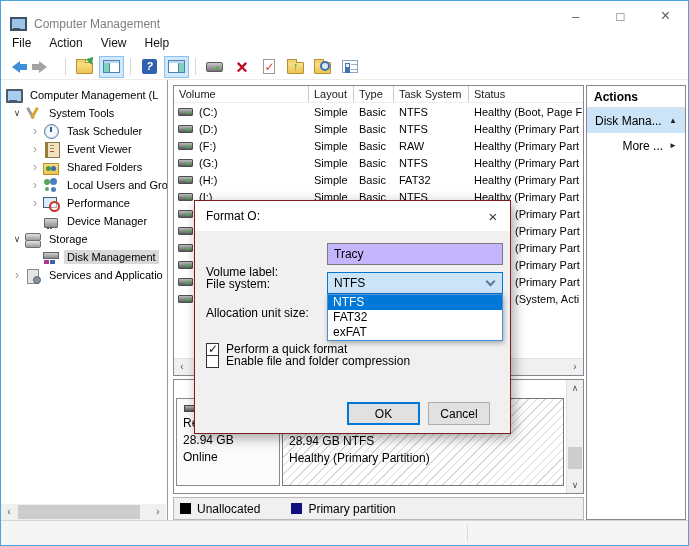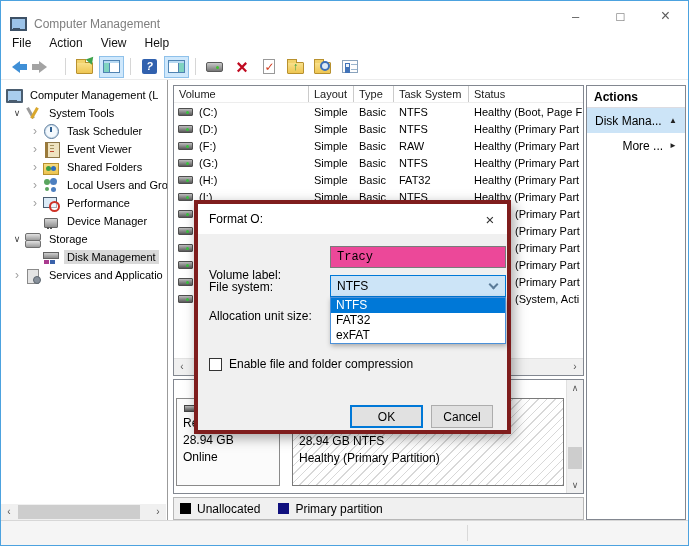--- a/index.html
+++ b/index.html
@@ -111,51 +111,51 @@
   .vc.w-vol{display:flex;align-items:center;gap:6px;padding-left:4px}
   .vol-icon{width:15px;height:8px;flex:none;background:linear-gradient(#bdbdbd,#5a5a5a);border:1px solid #4e4e4e;border-radius:1px;position:relative}
   .vol-icon::after{content:"";position:absolute;right:3px;top:2px;width:3px;height:3px;background:#39c23f;border-radius:50%}
   .vol-row.frag .vc.w-status{padding-left:46px}
   .vol-hscroll{height:17px;flex:none;background:#f0f0f0;border-top:1px solid #e2e2e2;position:relative}
 
   .disk-box{margin-top:3px;height:115px;border:1px solid #828790;background:#fff;position:relative}
   .disk-row{position:absolute;left:2px;top:18px;right:19px;height:88px;display:flex}
   .disk-label{width:104px;flex:none;border:1px solid #8a8a8a;background:#fbfbfb;padding:4px 6px;font-size:12px;line-height:17px;color:#000}
   .dicon{width:22px;height:7px;background:linear-gradient(#bbb,#555);border:1px solid #444;margin:2px 0 3px 1px}
-  .partition{margin-left:12px;flex:1;border:1px solid #7a7a7a;background:repeating-linear-gradient(135deg,#fff 0 5px,#d8d8d8 5px 6px);padding:34px 0 0 6px;font-size:12px;line-height:17px;color:#000;overflow:hidden;white-space:nowrap}
+  .partition{margin-left:2px;flex:1;border:1px solid #7a7a7a;background:repeating-linear-gradient(135deg,#fff 0 5px,#d8d8d8 5px 6px);padding:34px 0 0 6px;font-size:12px;line-height:17px;color:#000;overflow:hidden;white-space:nowrap}
   .disk-vscroll{position:absolute;top:0;bottom:0;right:0;width:17px;background:#f0f0f0;border-left:1px solid #e0e0e0}
   .sc-var{position:absolute;left:0;right:0;height:16px;color:#555;font-size:9px;text-align:center;line-height:16px}
   .sc-var.t{top:0}.sc-var.b{bottom:0}
   .disk-vscroll .thumb{position:absolute;left:1px;right:1px;top:67px;height:22px;background:#cdcdcd}
 
-  .legend-bar{margin-top:3px;height:23px;background:#f0f0f0;border:1px solid #b7b7b7;display:flex;align-items:center;gap:18px;padding-left:6px;font-size:12px;color:#000}
+  .legend-bar{margin-top:3px;height:23px;background:#f0f0f0;border:1px solid #b7b7b7;display:flex;align-items:center;gap:31px;padding-left:6px;font-size:12px;color:#000}
   .legend-item{display:flex;align-items:center;gap:6px}
   .legend-swatch{width:11px;height:11px;flex:none}
 
   
   .actions{position:absolute;left:585px;top:5px;right:2px;bottom:0;border:1px solid #828790;background:#fff;font-size:12px;color:#000;overflow:hidden}
   .actions-header{height:22px;font-weight:700;padding:4px 7px;border-bottom:1px solid #dcdce2}
   .action-item{height:25px;display:flex;align-items:center;padding:12px 8px}
   .action-item.sel{background:#cce4f7}
   .action-item .lbl{flex:1;white-space:nowrap;overflow:hidden}
   .action-item.alignr .lbl{text-align:right;padding-right:6px}
   .action-item .arrow{font-size:8px;color:#222;flex:none}
 
   
   .statusbar{position:absolute;left:0;right:0;bottom:0;height:25px;background:#f5f5f5;border-top:1px solid #d7d7d7}
   .statusbar::after{content:"";position:absolute;left:466px;top:4px;bottom:4px;width:1px;background:#d9d9d9}
 
   
-  .dialog{position:absolute;left:193px;top:199px;width:317px;height:234px;background:#f0f0f0;border:4px solid #7f1d1d;box-shadow:3px 4px 12px rgba(0,0,0,.35);z-index:10;font-size:12px;color:#000}
+  .dialog{position:absolute;left:193px;top:199px;width:317px;height:234px;background:#f0f0f0;border:1px solid #7f1d1d;box-shadow:3px 4px 12px rgba(0,0,0,.35);z-index:10;font-size:12px;color:#000}
   .dlg-titlebar{height:30px;background:#fff;display:flex;align-items:center;padding-left:11px}
   .dlg-close{margin-left:auto;width:34px;height:100%;display:flex;align-items:center;justify-content:center;color:#333;font-size:15px}
   .dlg-body{position:relative;height:202px}
   .dlg-label{position:absolute;left:11px;white-space:nowrap}
   .lbl-volume{top:34px}.lbl-fs{top:46px}.lbl-alloc{top:75px}
-  .dlg-input{position:absolute;left:132px;top:12px;width:176px;height:22px;background:#ec4899;border:1px solid #7a7a7a;font-size:12px;padding:2px 6px;font-family:Liberation Mono, monospace;color:#000}
+  .dlg-input{position:absolute;left:132px;top:12px;width:176px;height:22px;background:#c4b5fd;border:1px solid #7a7a7a;font-size:12px;padding:2px 6px;font-family:Liberation Sans, sans-serif;color:#000}
   .combo{position:absolute;left:132px;top:41px;width:176px;height:22px;background:#cce4f7;border:1px solid #0078d7;display:flex;align-items:center;padding-left:6px}
   .chev{width:7px;height:7px;border-left:2px solid #5b7b99;border-bottom:2px solid #5b7b99;transform:rotate(-45deg);margin:-4px 8px 0 auto}
   .dropdown{position:absolute;left:132px;top:63px;width:176px;background:#fff;border:1px solid #4a90d9;box-shadow:1px 2px 5px rgba(0,0,0,.3);z-index:5}
   .dd-item{height:15px;line-height:15px;padding-left:5px;color:#000;white-space:nowrap;overflow:hidden}
   .dd-item.sel{background:#0078d7;color:#fff}
   .chk-row{position:absolute;left:11px;display:flex;align-items:center;gap:7px}
   .chk-row.r1{top:111px}.chk-row.r2{top:123px}
   .chk{width:13px;height:13px;flex:none;background:#fff;border:1px solid #333;position:relative}
   .chk.checked::after{content:"✓";position:absolute;left:1px;top:-2px;font-size:12px;font-weight:700;color:#111}
   .dlg-btn{position:absolute;top:171px;height:23px;background:#e1e1e1;display:flex;align-items:center;justify-content:center;font-size:12px;color:#000}
@@ -496,20 +496,24 @@
       <div class="combo">
         <span>NTFS</span>
         <span class="chev"></span>
       </div>
       <div class="dlg-label lbl-alloc">Allocation unit size:</div>
       <div class="dropdown">
         <div class="dd-item sel">NTFS</div>
           <div class="dd-item">FAT32</div>
           <div class="dd-item">exFAT</div>
       </div>
+      <div class="chk-row r1">
+        <span class="chk checked"></span>
+        <span>Perform a quick format</span>
+      </div>
       <div class="chk-row r2">
         <span class="chk"></span>
         <span>Enable file and folder compression</span>
       </div>
       <div class="dlg-btn btn-ok">OK</div>
       <div class="dlg-btn btn-cancel">Cancel</div>
     </div>
   </div>
 
 </div>

